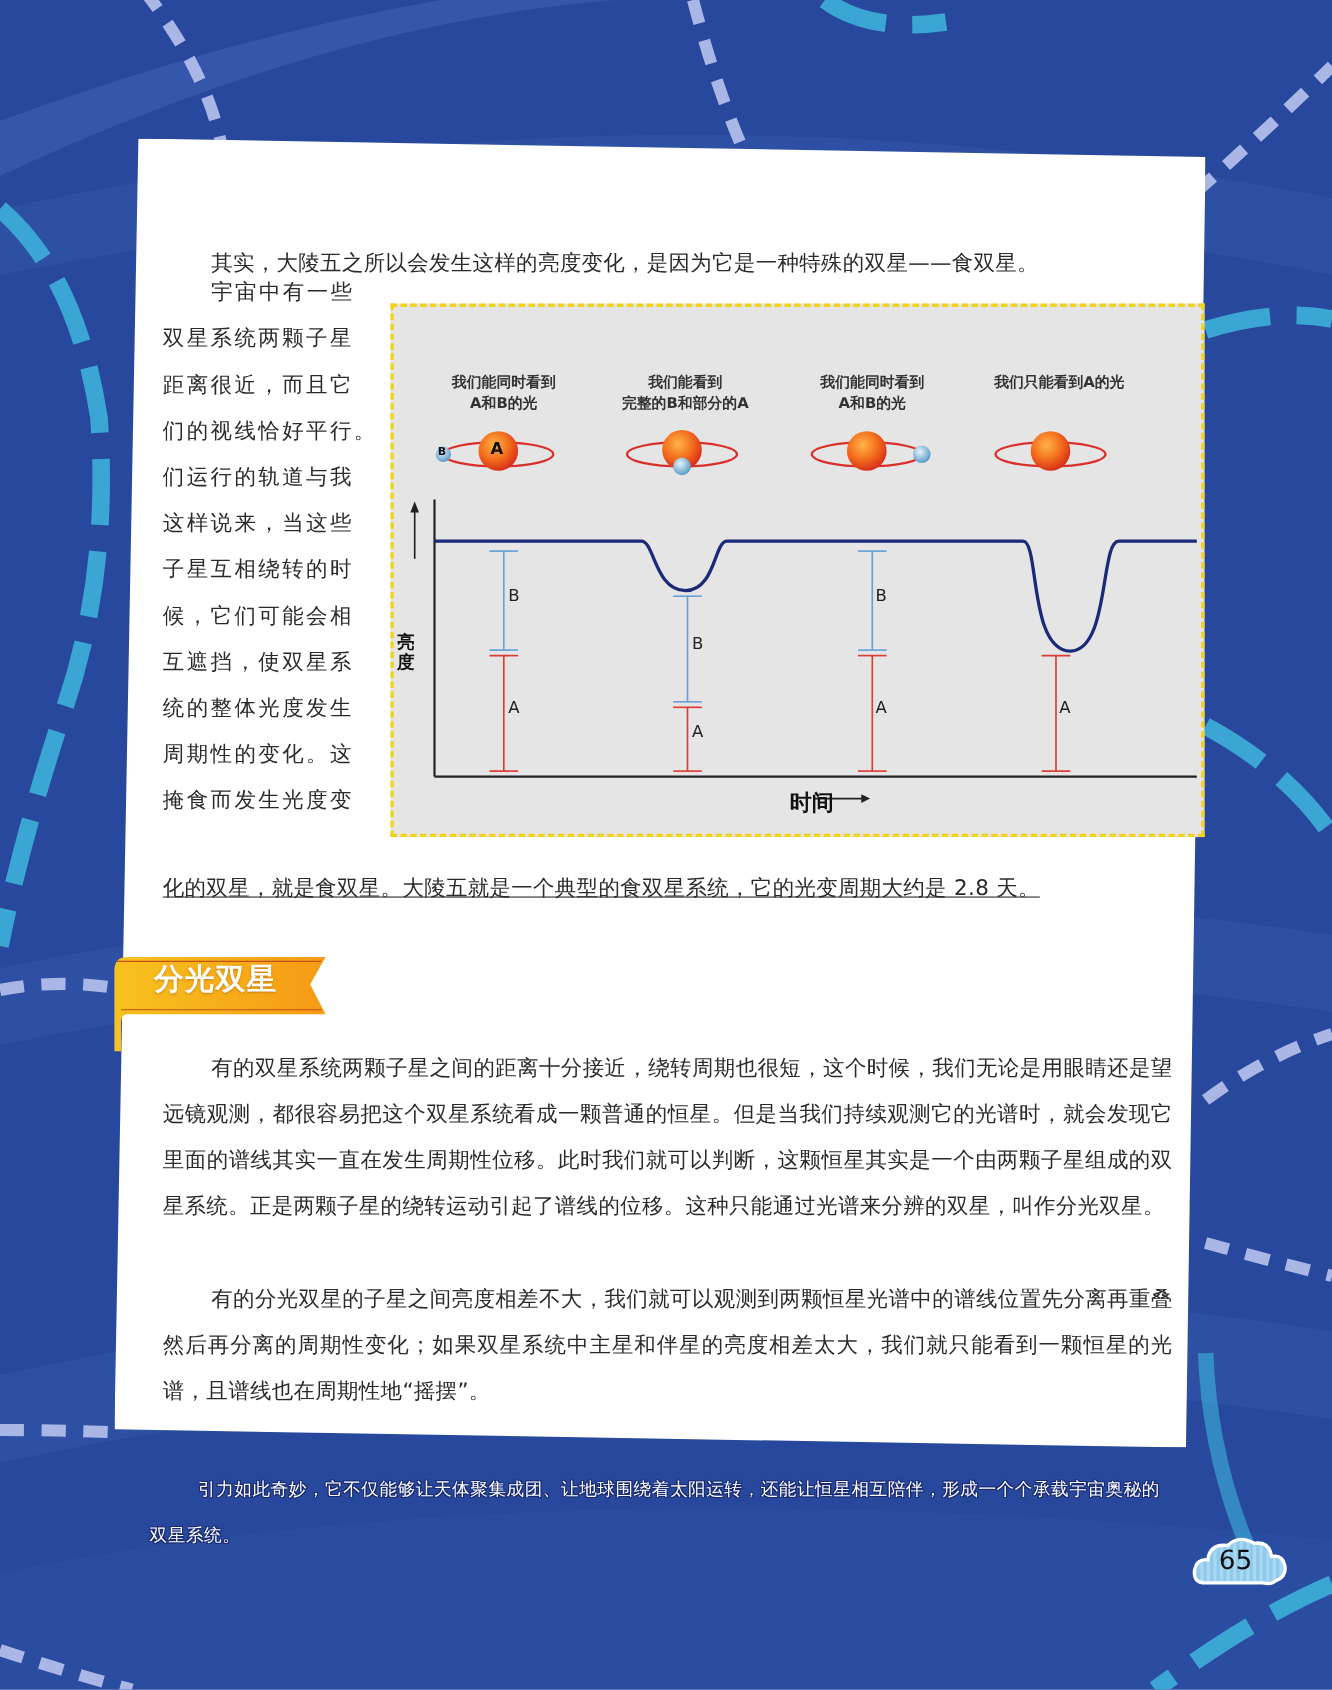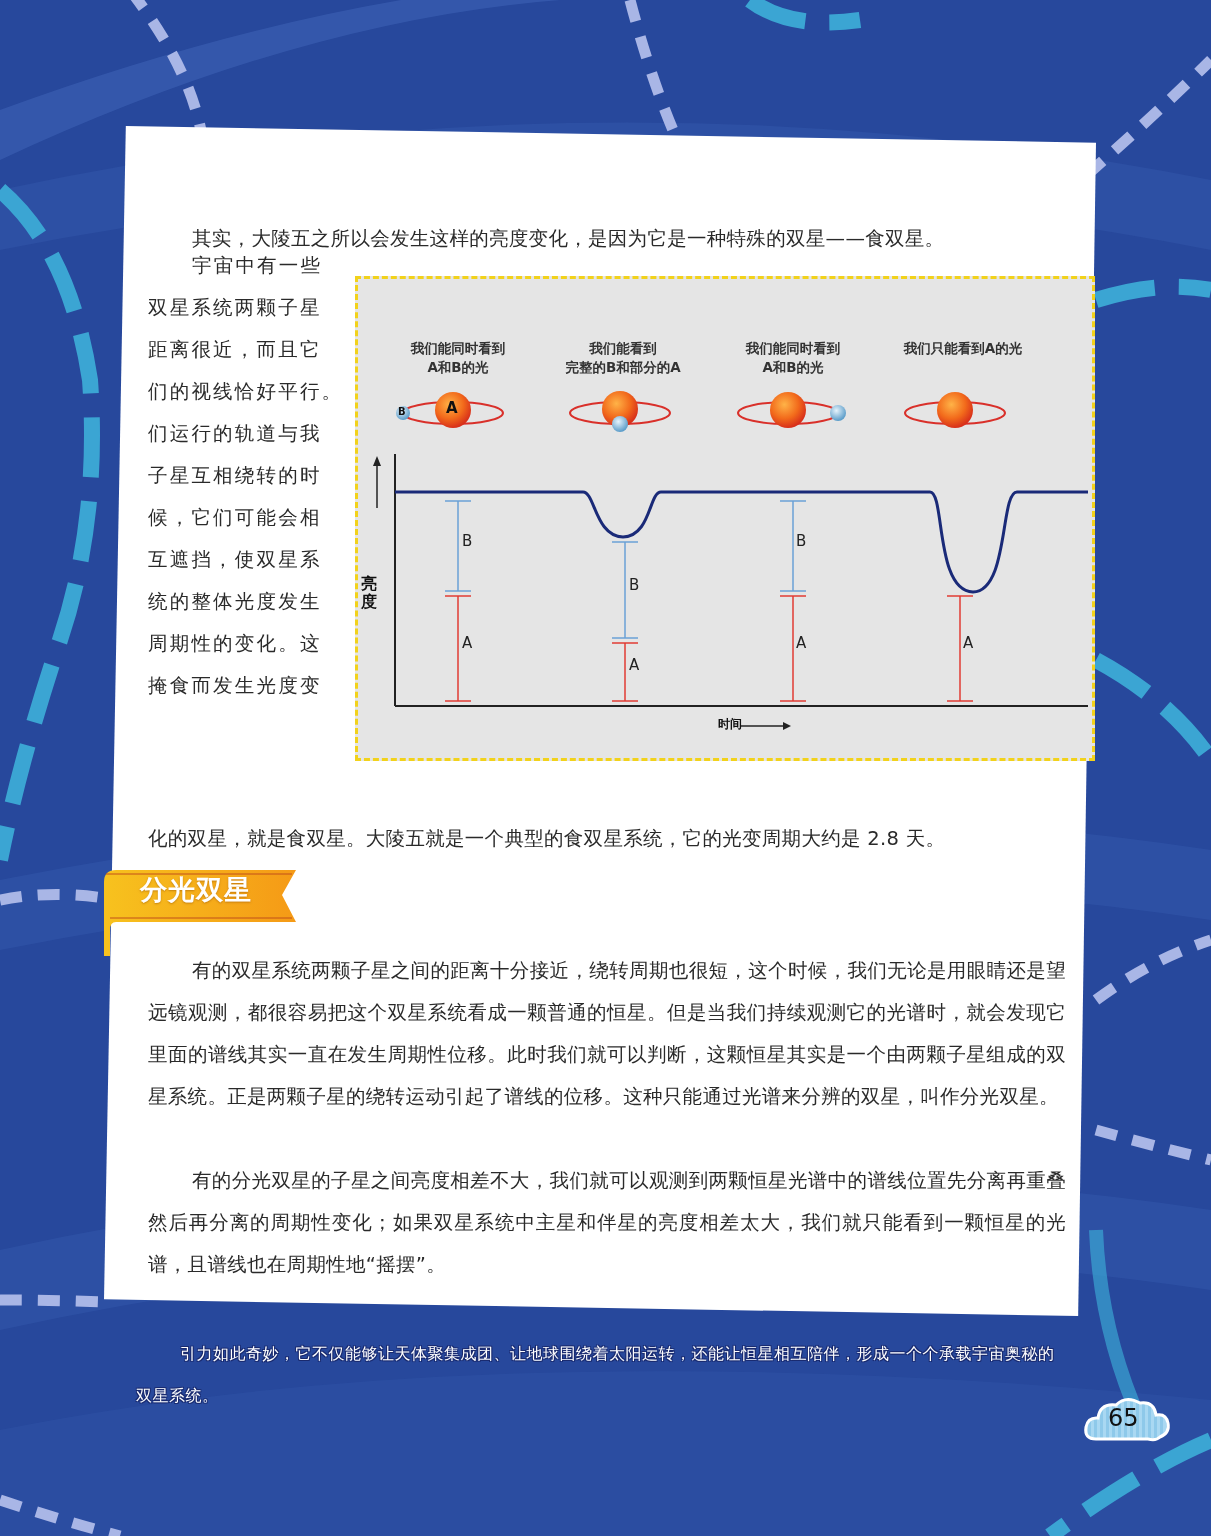--- a/index.html
+++ b/index.html
@@ -7,21 +7,21 @@
          background:#27489c; font-family:"DejaVu Sans", sans-serif; }
   .bg { position:absolute; inset:0; }
   .panel { position:absolute; left:104px; top:126px; width:992px; height:1190px;
            background:#ffffff; clip-path: polygon(2.2% 0, 100% 1.4%, 98.2% 100%, 0 98.6%);
   }
   .txt { position:absolute; color:#2a2a2a; font-size:19.5px; line-height:42px; letter-spacing:0.3px; }
   .p1 { left:148px; top:218px; width:900px; text-indent:44px; }
   .narrow { left:148px; top:245px; width:190px; text-align:justify; letter-spacing:2.2px; }
   .narrow div { height:42px; white-space:nowrap; }
   .narrow .ind { padding-left:44px; }
-  .cont { left:148px; top:818px; width:920px; white-space:nowrap; }
+  .cont { left:148px; top:787px; width:920px; white-space:nowrap;text-decoration:underline; }
   .p2 { left:148px; top:950px; width:918px; text-indent:44px; text-align:justify; }
   .p3 { left:148px; top:1160px; width:918px; text-indent:44px; text-align:justify; }
   .figure { position:absolute; left:355px; top:276px; width:740px; height:485px;
             border:3px dashed #f2d21b; box-sizing:border-box; background:#e5e5e5; }
   .cap { position:absolute; font-size:13.5px; font-weight:bold; color:#333; text-align:center; line-height:19px; }
   .banner { position:absolute; left:100px; top:860px; width:200px; height:96px; }
   .banner-label { position:absolute; left:140px; top:872px; font-size:27px; font-weight:bold; color:#fff;
                   letter-spacing:1px; text-shadow:0 1px 2px rgba(150,80,0,0.5); }
   .closing { position:absolute; left:136px; top:1333px; width:930px; color:#fff; font-weight:normal;
              font-size:16px; line-height:42px; text-indent:44px; letter-spacing:0.5px;
@@ -62,20 +62,21 @@
 <div class="panel"></div>
 
 <div class="txt p1">其实，大陵五之所以会发生这样的亮度变化，是因为它是一种特殊的双星——食双星。</div>
 
 <div class="txt narrow">
   <div class="ind">宇宙中有一些</div>
   <div>双星系统两颗子星</div>
   <div>距离很近，而且它</div>
   <div>们的视线恰好平行。</div>
   <div>们运行的轨道与我</div>
+  <div>这样说来，当这些</div>
   <div>子星互相绕转的时</div>
   <div>候，它们可能会相</div>
   <div>互遮挡，使双星系</div>
   <div>统的整体光度发生</div>
   <div>周期性的变化。这</div>
   <div>掩食而发生光度变</div>
 </div>
 
 <div class="figure">
   <div class="cap" style="left:30px;top:60px;width:140px;">
@@ -173,21 +174,21 @@
         <line x1="592" y1="425" x2="618" y2="425"></line>
       </g>
     <line x1="385" y1="450" x2="430" y2="450" stroke="#222" stroke-width="1.5"></line>
     <polygon points="428,446 436,450 428,454" fill="#222"></polygon>
   </svg>
 
   <span style="position:absolute;left:88px;top:120px;font-weight:bold;font-size:15px;color:#111;">A</span>
   <span style="position:absolute;left:40px;top:127px;font-weight:bold;font-size:10px;color:#111;">B</span>
 
   <span style="position:absolute;left:3px;top:255px;width:18px;font-weight:bold;font-size:16px;line-height:18px;color:#111;margin-top:41px;">亮度</span>
-  <span style="position:absolute;left:332px;top:437px;font-weight:bold;font-size:12px;color:#111;padding-left:28px;">时间</span>
+  <span style="position:absolute;left:332px;top:437px;font-weight:bold;font-size:20px;color:#111;padding-left:28px;">时间</span>
 
   <span style="position:absolute;left:104px;top:253px;font-size:15px;color:#222;">B</span>
   <span style="position:absolute;left:104px;top:355px;font-size:15px;color:#222;">A</span>
   <span style="position:absolute;left:271px;top:297px;font-size:15px;color:#222;">B</span>
   <span style="position:absolute;left:271px;top:377px;font-size:15px;color:#222;">A</span>
   <span style="position:absolute;left:438px;top:253px;font-size:15px;color:#222;">B</span>
   <span style="position:absolute;left:438px;top:355px;font-size:15px;color:#222;">A</span>
   <span style="position:absolute;left:605px;top:355px;font-size:15px;color:#222;">A</span>
 </div>
 

